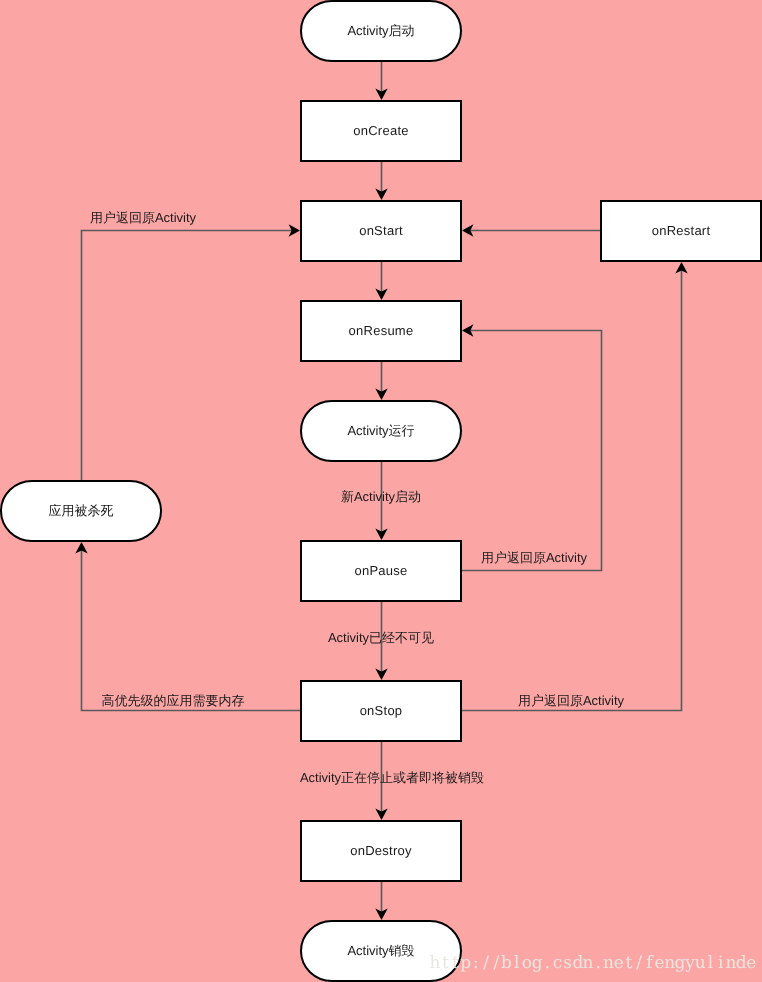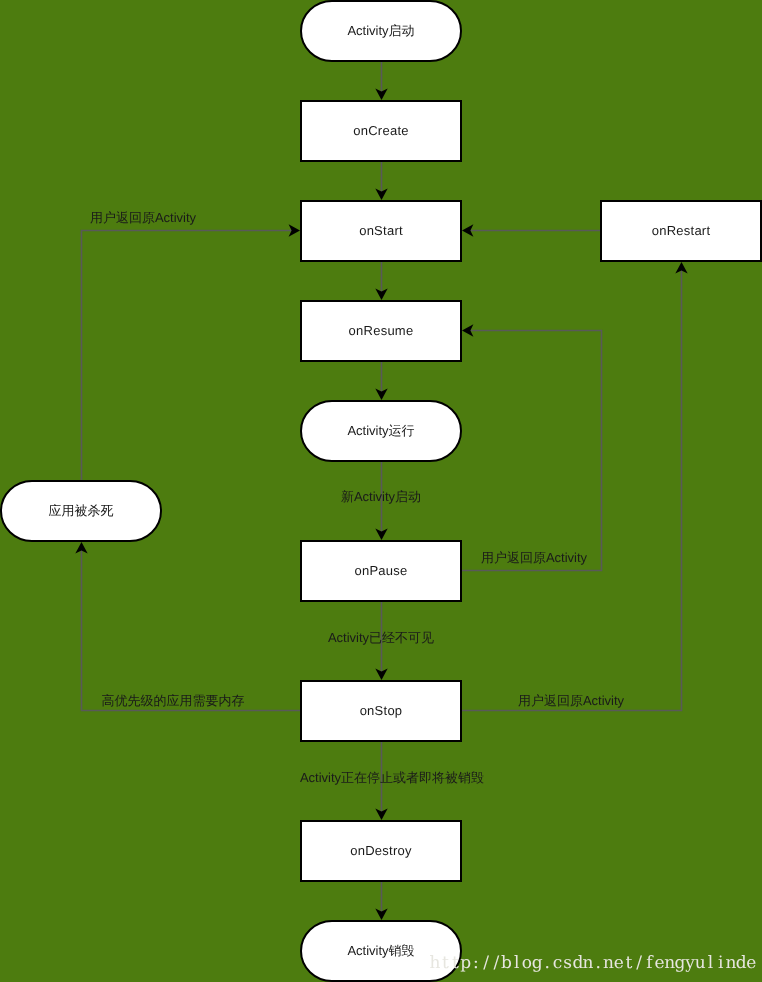--- a/index.html
+++ b/index.html
@@ -1,17 +1,17 @@
 <!DOCTYPE html>
 <html><head>
 <meta charset="utf-8">
 <style>
   html,body{margin:0;padding:0;background:#ffffff;-webkit-font-smoothing:antialiased;text-rendering:geometricPrecision;}
   body{width:762px;height:982px;overflow:hidden;font-family:"Liberation Sans",sans-serif;}
-  #stage{position:relative;width:762px;height:982px;background:#4d7c0f;}
+  #stage{position:relative;width:762px;height:982px;background:#fca5a5;}
   svg{position:absolute;left:0;top:0;}
   .nodebox{fill:#ffffff;stroke:#000000;stroke-width:2;}
   .nodetext{font-family:"Liberation Sans",sans-serif;font-size:13px;fill:#1a1a1a;text-anchor:middle;dominant-baseline:middle;}
   .edge{stroke:#595959;stroke-width:1.6;fill:none;stroke-linecap:butt;stroke-linejoin:miter;}
   .ahead{fill:#000000;}
   .edgelabel{font-family:"Liberation Sans",sans-serif;font-size:13px;fill:#1a1a1a;text-anchor:middle;}
   .watermark{font-family:"DejaVu Serif",serif;font-size:17px;fill:#e7e6e0;}
 </style>
 </head>
 <body>

